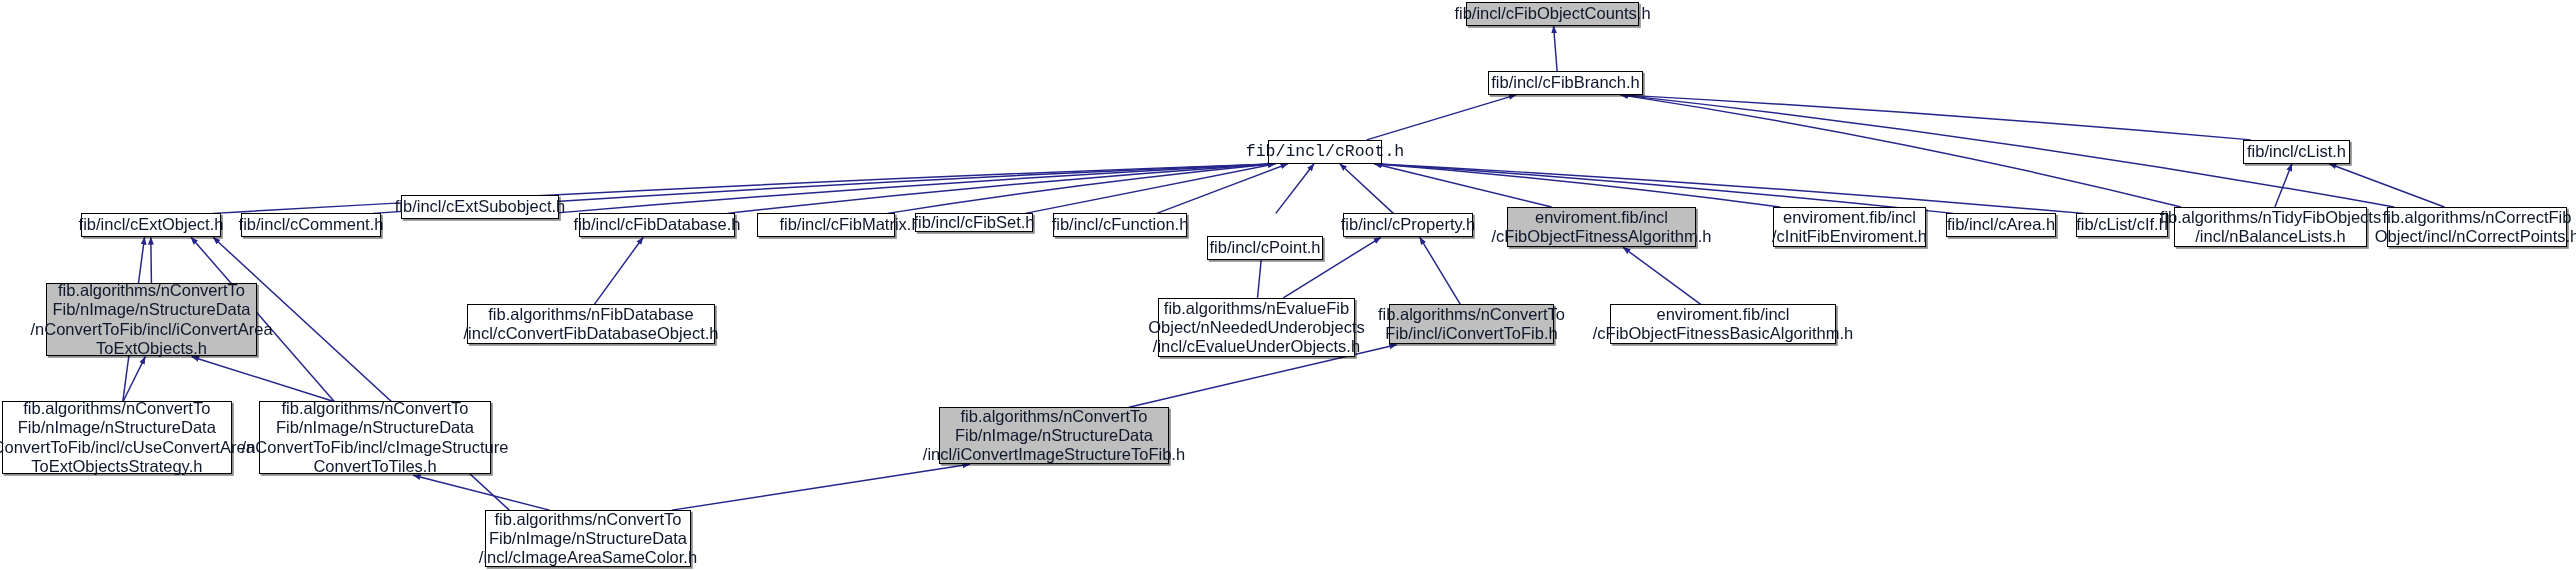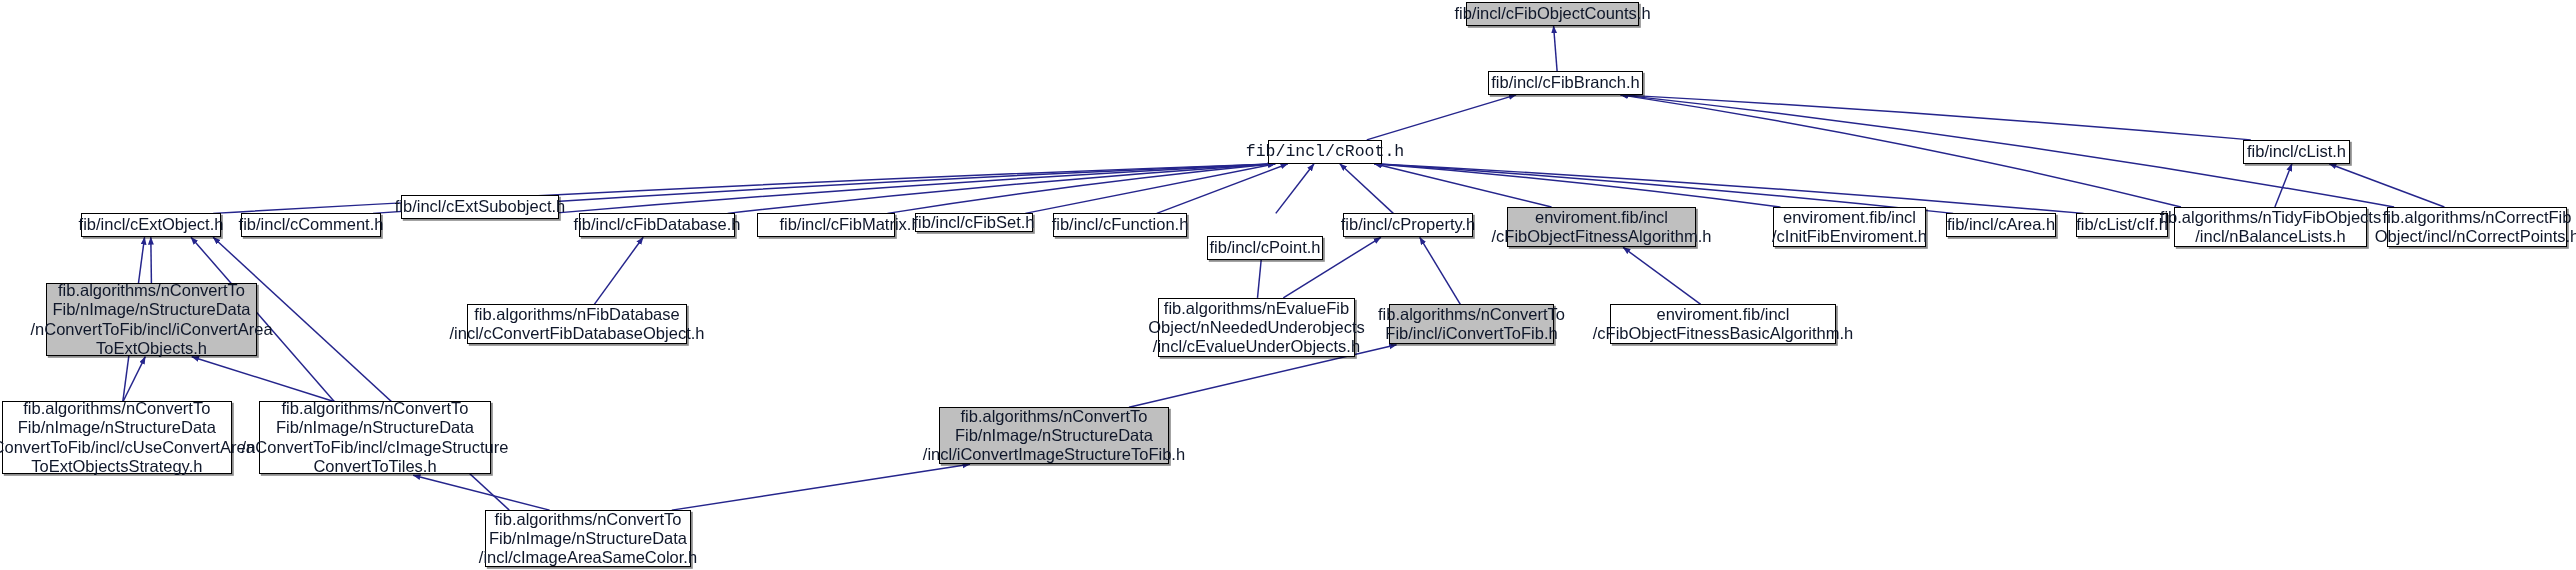--- a/index.html
+++ b/index.html
@@ -121,21 +121,21 @@
       <div class="node" style="left: 1946px; top: 213px; width: 110px; height: 24px;"><span class="lbl">fib/incl/cArea.h</span></div>
       <div class="node" style="left: 2076px; top: 213px; width: 92px; height: 24px;"><span class="lbl">fib/cList/cIf.h</span></div>
       <div class="node" style="left: 2174px; top: 207px; width: 193px; height: 40px;"><span class="lbl">fib.algorithms/nTidyFibObjects
 /incl/nBalanceLists.h</span></div>
       <div class="node" style="left: 2387px; top: 207px; width: 180px; height: 40px;"><span class="lbl">fib.algorithms/nCorrectFib
 Object/incl/nCorrectPoints.h</span></div>
       <div class="node shaded" style="left: 46px; top: 283px; width: 211px; height: 73px;"><span class="lbl">fib.algorithms/nConvertTo
 Fib/nImage/nStructureData
 /nConvertToFib/incl/iConvertArea
 ToExtObjects.h</span></div>
-      <div class="node" style="left: 467px; top: 304px; width: 220px; height: 40px;"><span class="lbl">fib.algorithms/nFibDatabase
+      <div class="node" style="left: 467px; top: 304px; width: 248px; height: 40px;"><span class="lbl">fib.algorithms/nFibDatabase
 /incl/cConvertFibDatabaseObject.h</span></div>
       <div class="node" style="left: 1158px; top: 298px; width: 197px; height: 59px;"><span class="lbl">fib.algorithms/nEvalueFib
 Object/nNeededUnderobjects
 /incl/cEvalueUnderObjects.h</span></div>
       <div class="node shaded" style="left: 1389px; top: 304px; width: 165px; height: 40px;"><span class="lbl">fib.algorithms/nConvertTo
 Fib/incl/iConvertToFib.h</span></div>
       <div class="node" style="left: 1610px; top: 304px; width: 226px; height: 40px;"><span class="lbl">enviroment.fib/incl
 /cFibObjectFitnessBasicAlgorithm.h</span></div>
       <div class="node" style="left: 1.8px; top: 401px; width: 230px; height: 73px;"><span class="lbl">fib.algorithms/nConvertTo
 Fib/nImage/nStructureData

